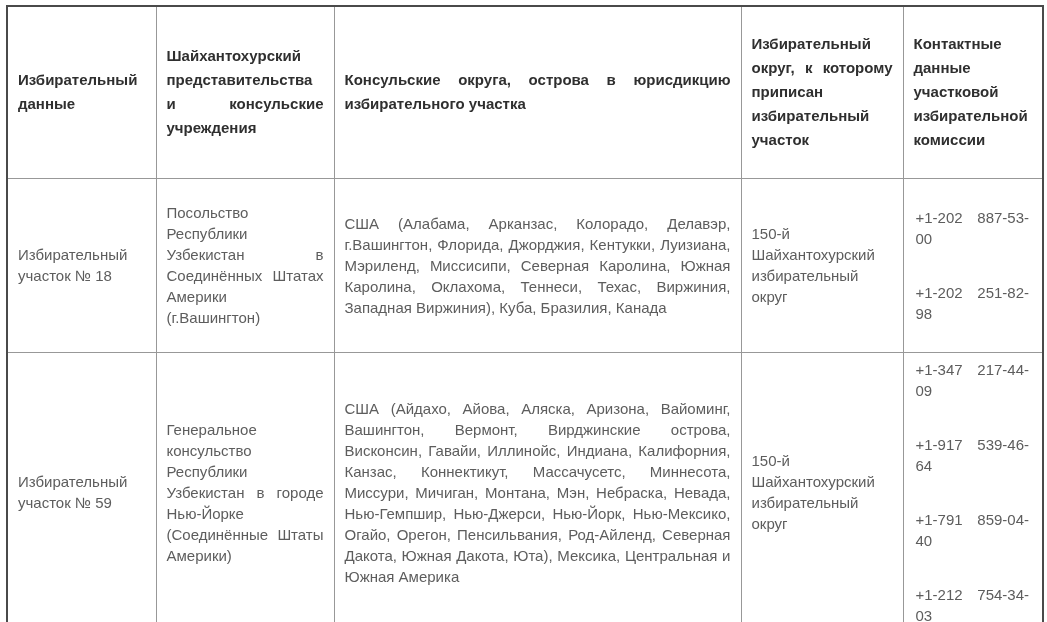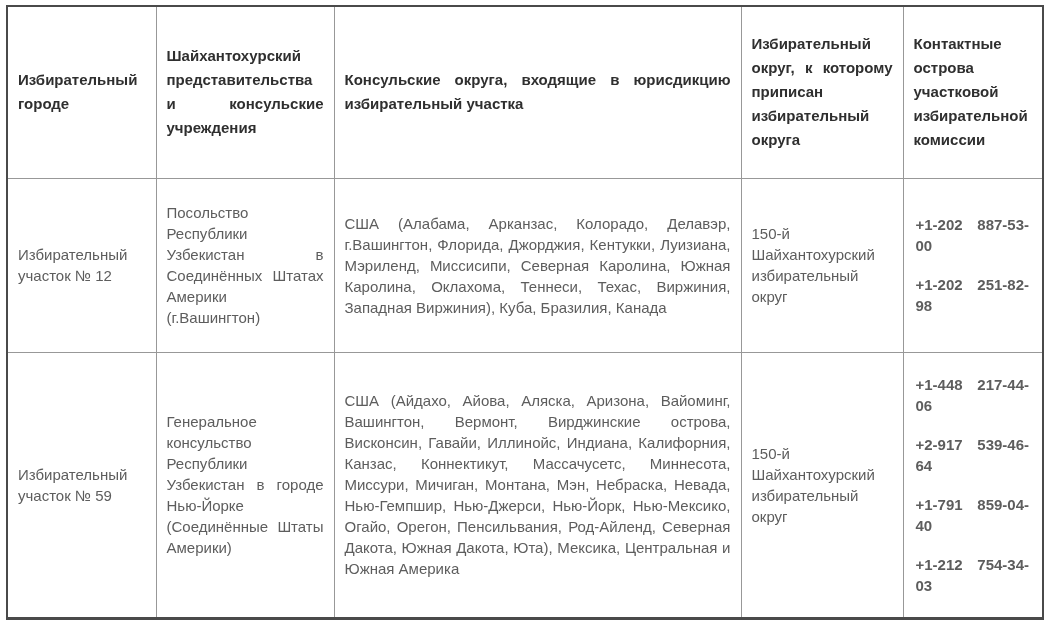--- a/index.html
+++ b/index.html
@@ -39,60 +39,60 @@
   }
   td {
     color: #5d5d5d;
     font-size: 15px;
     line-height: 21px;
   }
   tr.header-row  { height: 172px; }
   tr.row-1       { height: 174px; }
   tr.row-2       { height: 266px; }
   td.phones-cell { padding-left: 12px; padding-right: 13px; }
-  p.phone { margin: 0; font-weight: bold; }
-  p.phone + p.phone { margin-top: 18px; }
+  p.phone { margin: 0; }
+  p.phone + p.phone { margin-top: 33px; }
 </style>
 </head>
 <body>
 
 <table class="precincts">
   <colgroup>
     <col class="c1">
       <col class="c2">
       <col class="c3">
       <col class="c4">
       <col class="c5">
   </colgroup>
   <thead>
     <tr class="header-row">
-      <th>Избирательный городе</th>
+      <th>Избирательный данные</th>
       <th>Шайхантохурский представительства и консульские учреждения</th>
-      <th>Консульские округа, входящие в юрисдикцию избирательный участка</th>
-      <th>Избирательный округ, к которому приписан избирательный округа</th>
-      <th>Контактные острова участковой избирательной комиссии</th>
+      <th>Консульские округа, острова в юрисдикцию избирательного участка</th>
+      <th>Избирательный округ, к которому приписан избирательный участок</th>
+      <th>Контактные данные участковой избирательной комиссии</th>
     </tr>
   </thead>
   <tbody>
     <tr class="row-1">
-      <td>Избирательный участок № 12</td>
+      <td>Избирательный участок № 18</td>
       <td>Посольство Республики Узбекистан в Соединённых Штатах Америки (г.Вашингтон)</td>
       <td>США (Алабама, Арканзас, Колорадо, Делавэр, г.Вашингтон, Флорида, Джорджия, Кентукки, Луизиана, Мэриленд, Миссисипи, Северная Каролина, Южная Каролина, Оклахома, Теннеси, Техас, Виржиния, Западная Виржиния), Куба, Бразилия, Канада</td>
       <td>150-й Шайхантохурский избирательный округ</td>
       <td class="phones-cell">
         <p class="phone">+1-202 887-53-00</p>
         <p class="phone">+1-202 251-82-98</p>
       </td>
     </tr>
     <tr class="row-2">
       <td>Избирательный участок № 59</td>
       <td>Генеральное консульство Республики Узбекистан в городе Нью-Йорке (Соединённые Штаты Америки)</td>
       <td>США (Айдахо, Айова, Аляска, Аризона, Вайоминг, Вашингтон, Вермонт, Вирджинские острова, Висконсин, Гавайи, Иллинойс, Индиана, Калифорния, Канзас, Коннектикут, Массачусетс, Миннесота, Миссури, Мичиган, Монтана, Мэн, Небраска, Невада, Нью-Гемпшир, Нью-Джерси, Нью-Йорк, Нью-Мексико, Огайо, Орегон, Пенсильвания, Род-Айленд, Северная Дакота, Южная Дакота, Юта), Мексика, Центральная и Южная Америка</td>
       <td>150-й Шайхантохурский избирательный округ</td>
       <td class="phones-cell">
-        <p class="phone">+1-448 217-44-06</p>
-        <p class="phone">+2-917 539-46-64</p>
+        <p class="phone">+1-347 217-44-09</p>
+        <p class="phone">+1-917 539-46-64</p>
         <p class="phone">+1-791 859-04-40</p>
         <p class="phone">+1-212 754-34-03</p>
       </td>
     </tr>
   </tbody>
 </table>
 
 </body></html>

